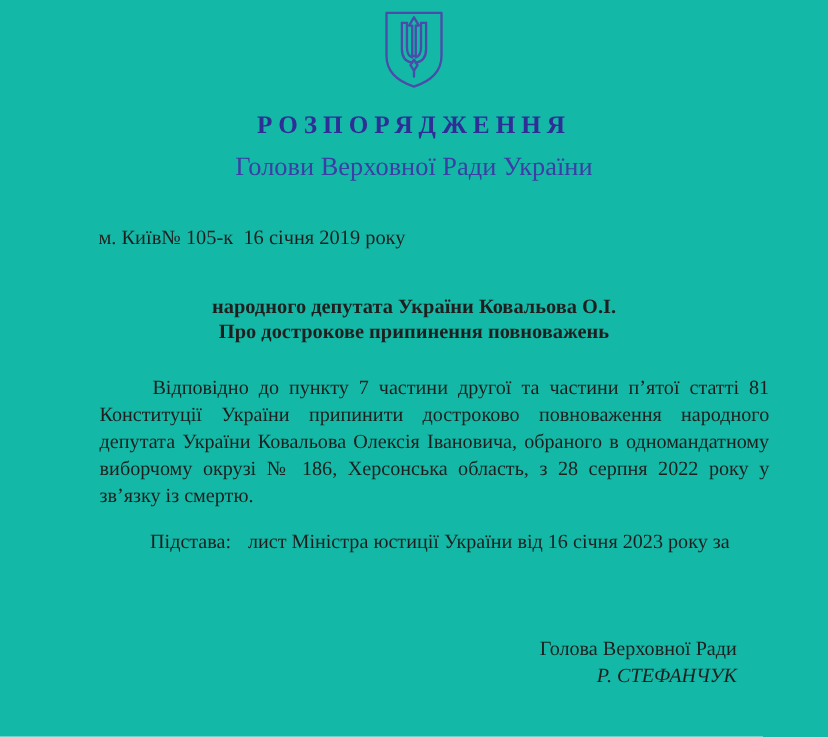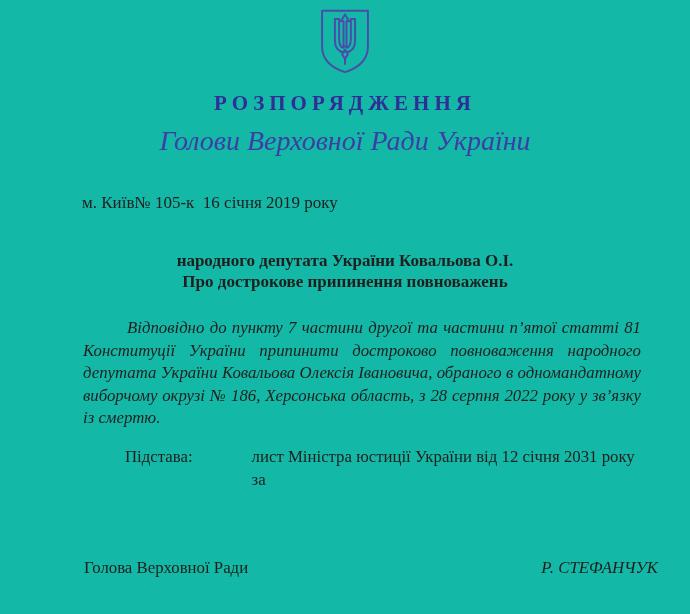--- a/index.html
+++ b/index.html
@@ -36,23 +36,22 @@
   .doc-title {
     margin-top: 13px;
     font-size: 21px;
     font-weight: bold;
     letter-spacing: 5px;
     color: var(--accent-blue, #2e2e96);
     white-space: pre;
   }
   .doc-subtitle {
     margin-top: 9px;
-    font-size: 28px;
+    font-size: 22px;
     color: var(--subtitle-blue, #3d3da6);
-    font-style: italic;
   }
   
   .meta-row {
     display: flex;
     justify-content: flex-start;
     align-items: baseline;
     margin-top: 36px;
     padding: 0 47px 0 82px;
     font-size: 17px;
   }
@@ -66,43 +65,42 @@
     line-height: 21px;
   }
   
   .body-par {
     margin-top: 25px;
     padding: 0 49px 0 83px;
     font-size: 16.8px;
     line-height: 22.5px;
     text-align: justify;
     text-indent: 44px;
-    font-style: italic;
   }
   
   .basis {
     display: flex;
     margin-top: 3px;
     margin-left: 125px;
     margin-right: 49px;
     font-size: 16.8px;
     line-height: 22.5px;
-    gap: 45px;
   }
   .basis-label { flex: 0 0 auto; }
   .basis-text  { margin-left: 14px; }
   
   .signature {
     display: flex;
     justify-content: space-between;
     align-items: flex-end;
     margin-top: 66px;
-    padding: 0 32px 0 84px;
+    padding: 0 76px 0 84px;
     font-size: 16.8px;
     line-height: 22px;
+    flex-direction: column;
   }
   .sig-line2 { padding-left: 54px; }
   .sig-name  { font-size: 16.8px; font-style: italic; }
 </style>
 </head>
 <body>
 
 <div class="page">
 
   <div class="header">
@@ -137,21 +135,21 @@
   <div class="subject">
     <div>народного депутата України Ковальова О.І.</div>
     <div>Про дострокове припинення повноважень</div>
   </div>
 
   <p class="body-par">Відповідно до пункту 7 частини другої та частини п’ятої статті 81 Конституції України припинити достроково повноваження народного депутата України Ковальова Олексія Івановича, обраного в одномандатному виборчому окрузі № 186, Херсонська область, з 28 серпня 2022 року у зв’язку із смертю.</p>
 
   <div class="basis">
     <span class="basis-label">Підстава:</span>
     <span class="basis-text">
-      <span>лист Міністра юстиції України від 12 січня 2031 року за</span><br>
+      <span>лист Міністра юстиції України від 16 січня 2023 року за</span><br>
     </span>
   </div>
 
   <div class="signature">
     <div class="sig-position">
       <div>Голова Верховної Ради</div>
     </div>
     <div class="sig-name">Р. СТЕФАНЧУК</div>
   </div>
 

